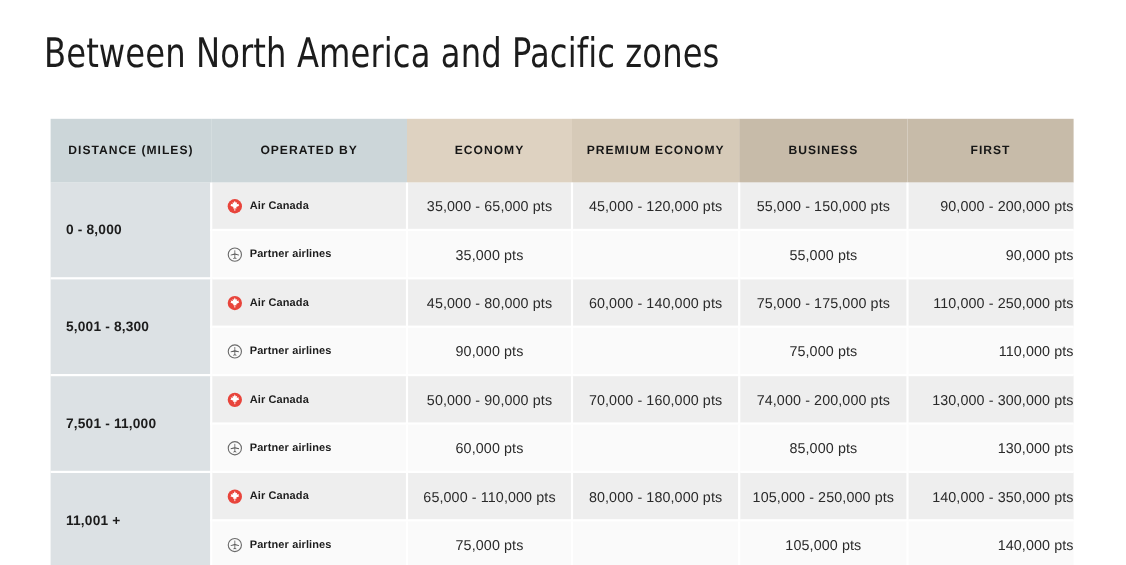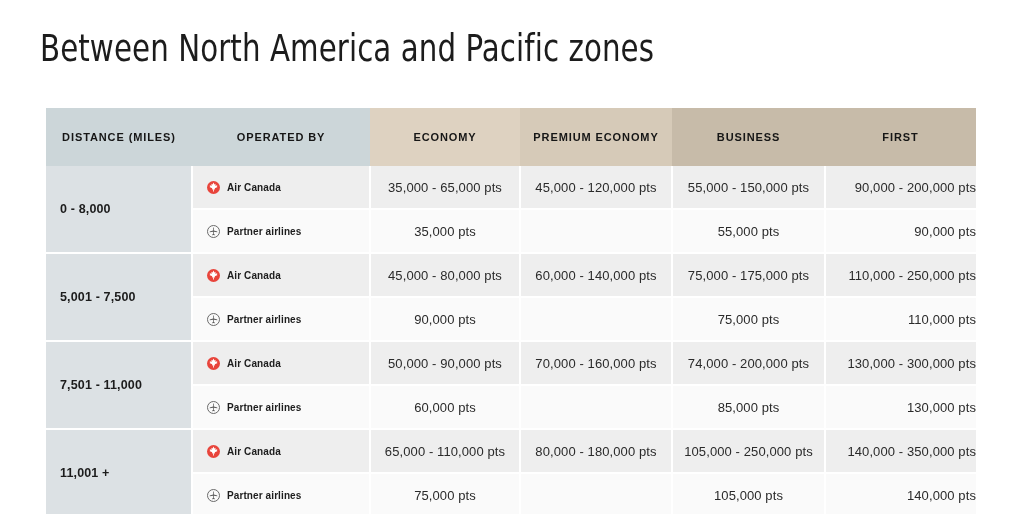--- a/index.html
+++ b/index.html
@@ -207,21 +207,21 @@
             </span>
             <span>Partner airlines</span>
           </span>
         </td>
         <td class="value-cell">35,000 pts</td>
         <td class="value-cell"></td>
         <td class="value-cell">55,000 pts</td>
         <td class="value-cell last">90,000 pts</td>
       </tr>
       <tr class="row-ac">
-        <td class="distance-cell" rowspan="2">5,001 - 7,500</td>
+        <td class="distance-cell" rowspan="2">5,001 - 8,300</td>
         <td class="operator-cell">
           <span class="operator-inner">
             <span class="icon-maple">
               <svg width="9" height="10" viewBox="0 0 10 11">
                 <path fill="#ffffff" d="M5 0.4 L6 2.6 L7.4 2 L6.9 4 L9.3 3.6 L8.6 4.9 L9.6 5.6 L6.4 6.9 L6.8 8.3 L5.4 8.1 L5.5 10.6 L4.5 10.6 L4.6 8.1 L3.2 8.3 L3.6 6.9 L0.4 5.6 L1.4 4.9 L0.7 3.6 L3.1 4 L2.6 2 L4 2.6 Z"></path>
               </svg>
             </span>
             <span>Air Canada</span>
           </span>
         </td>

